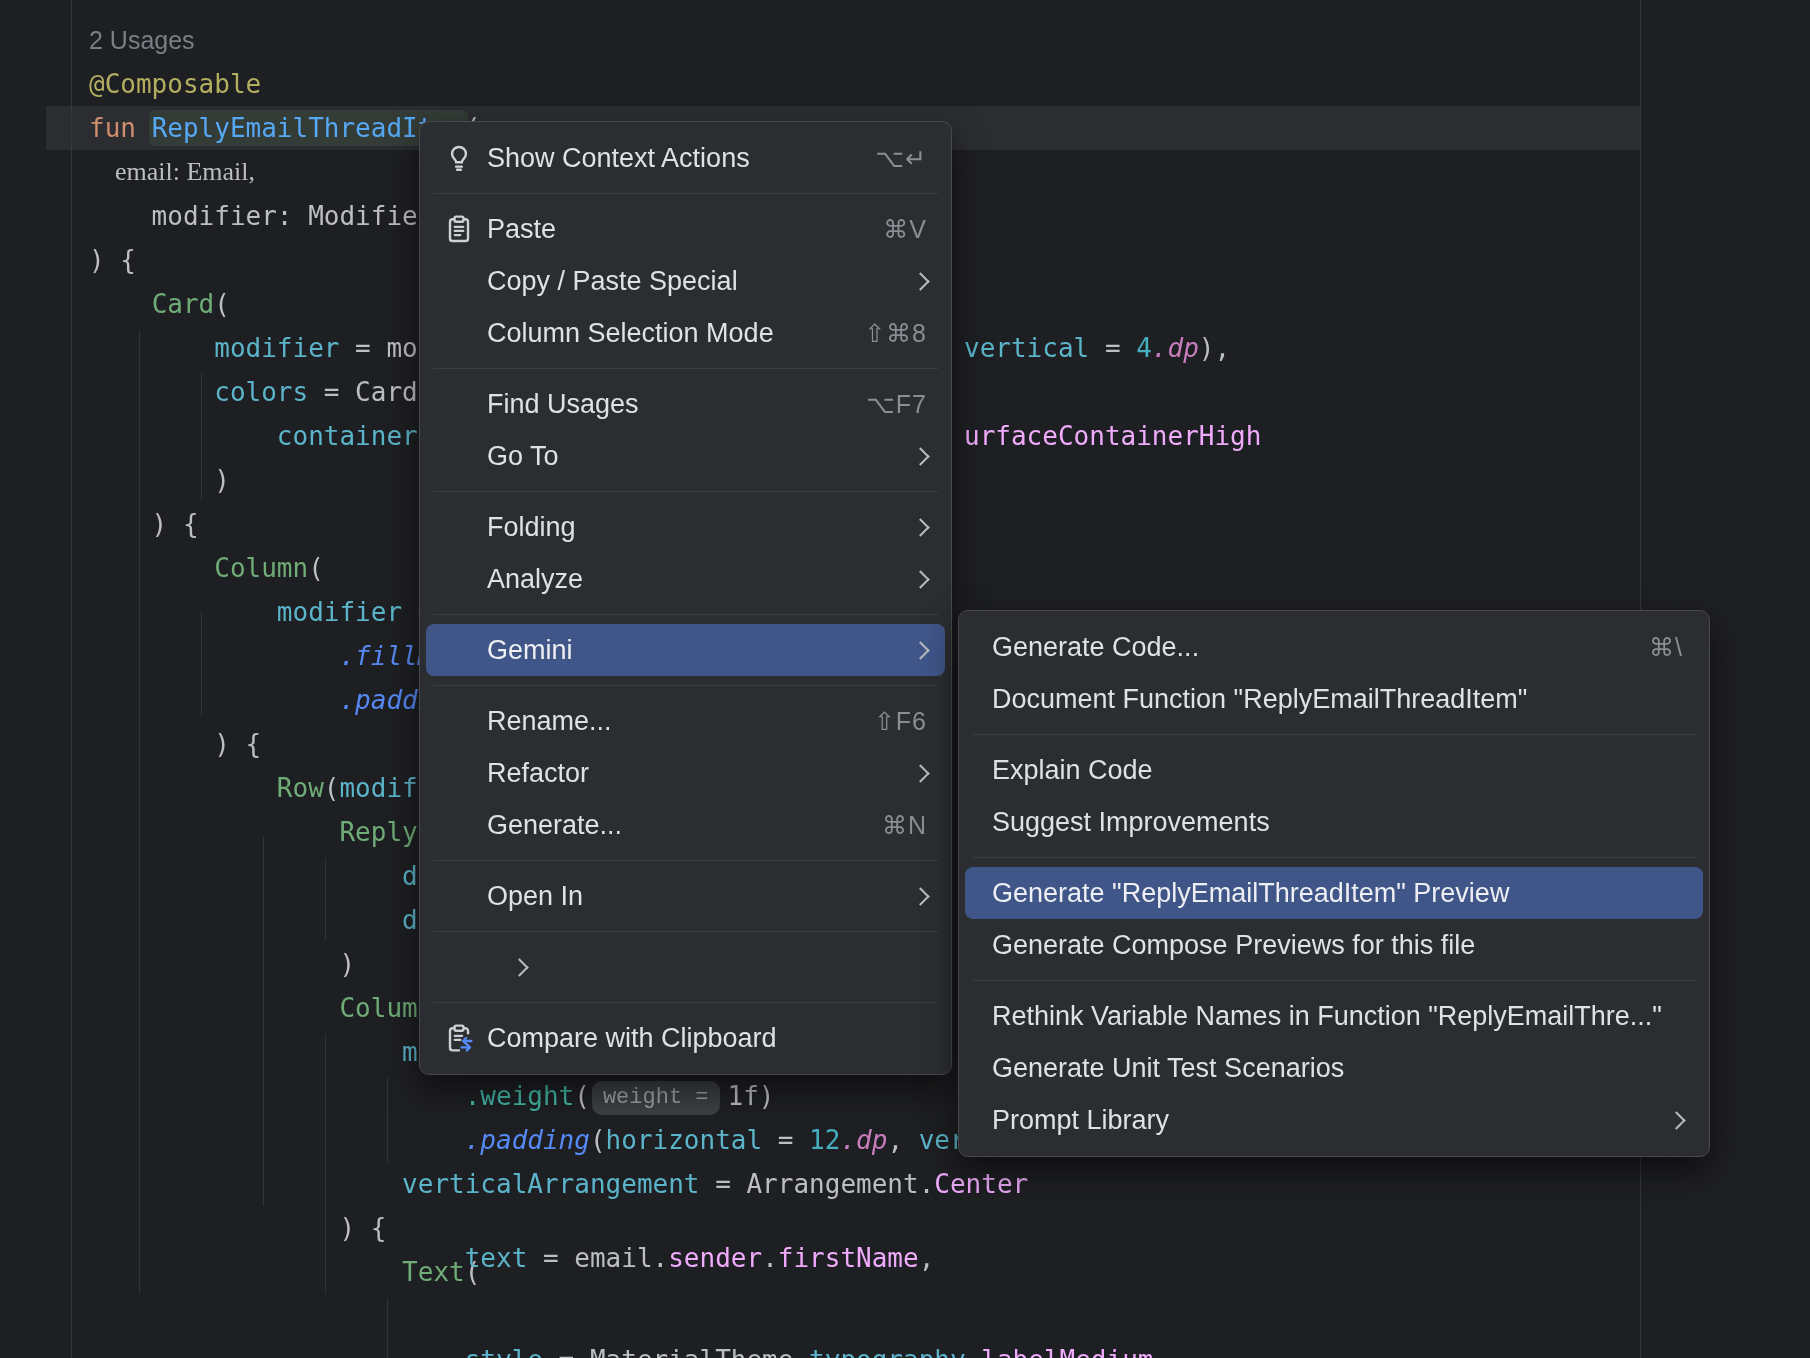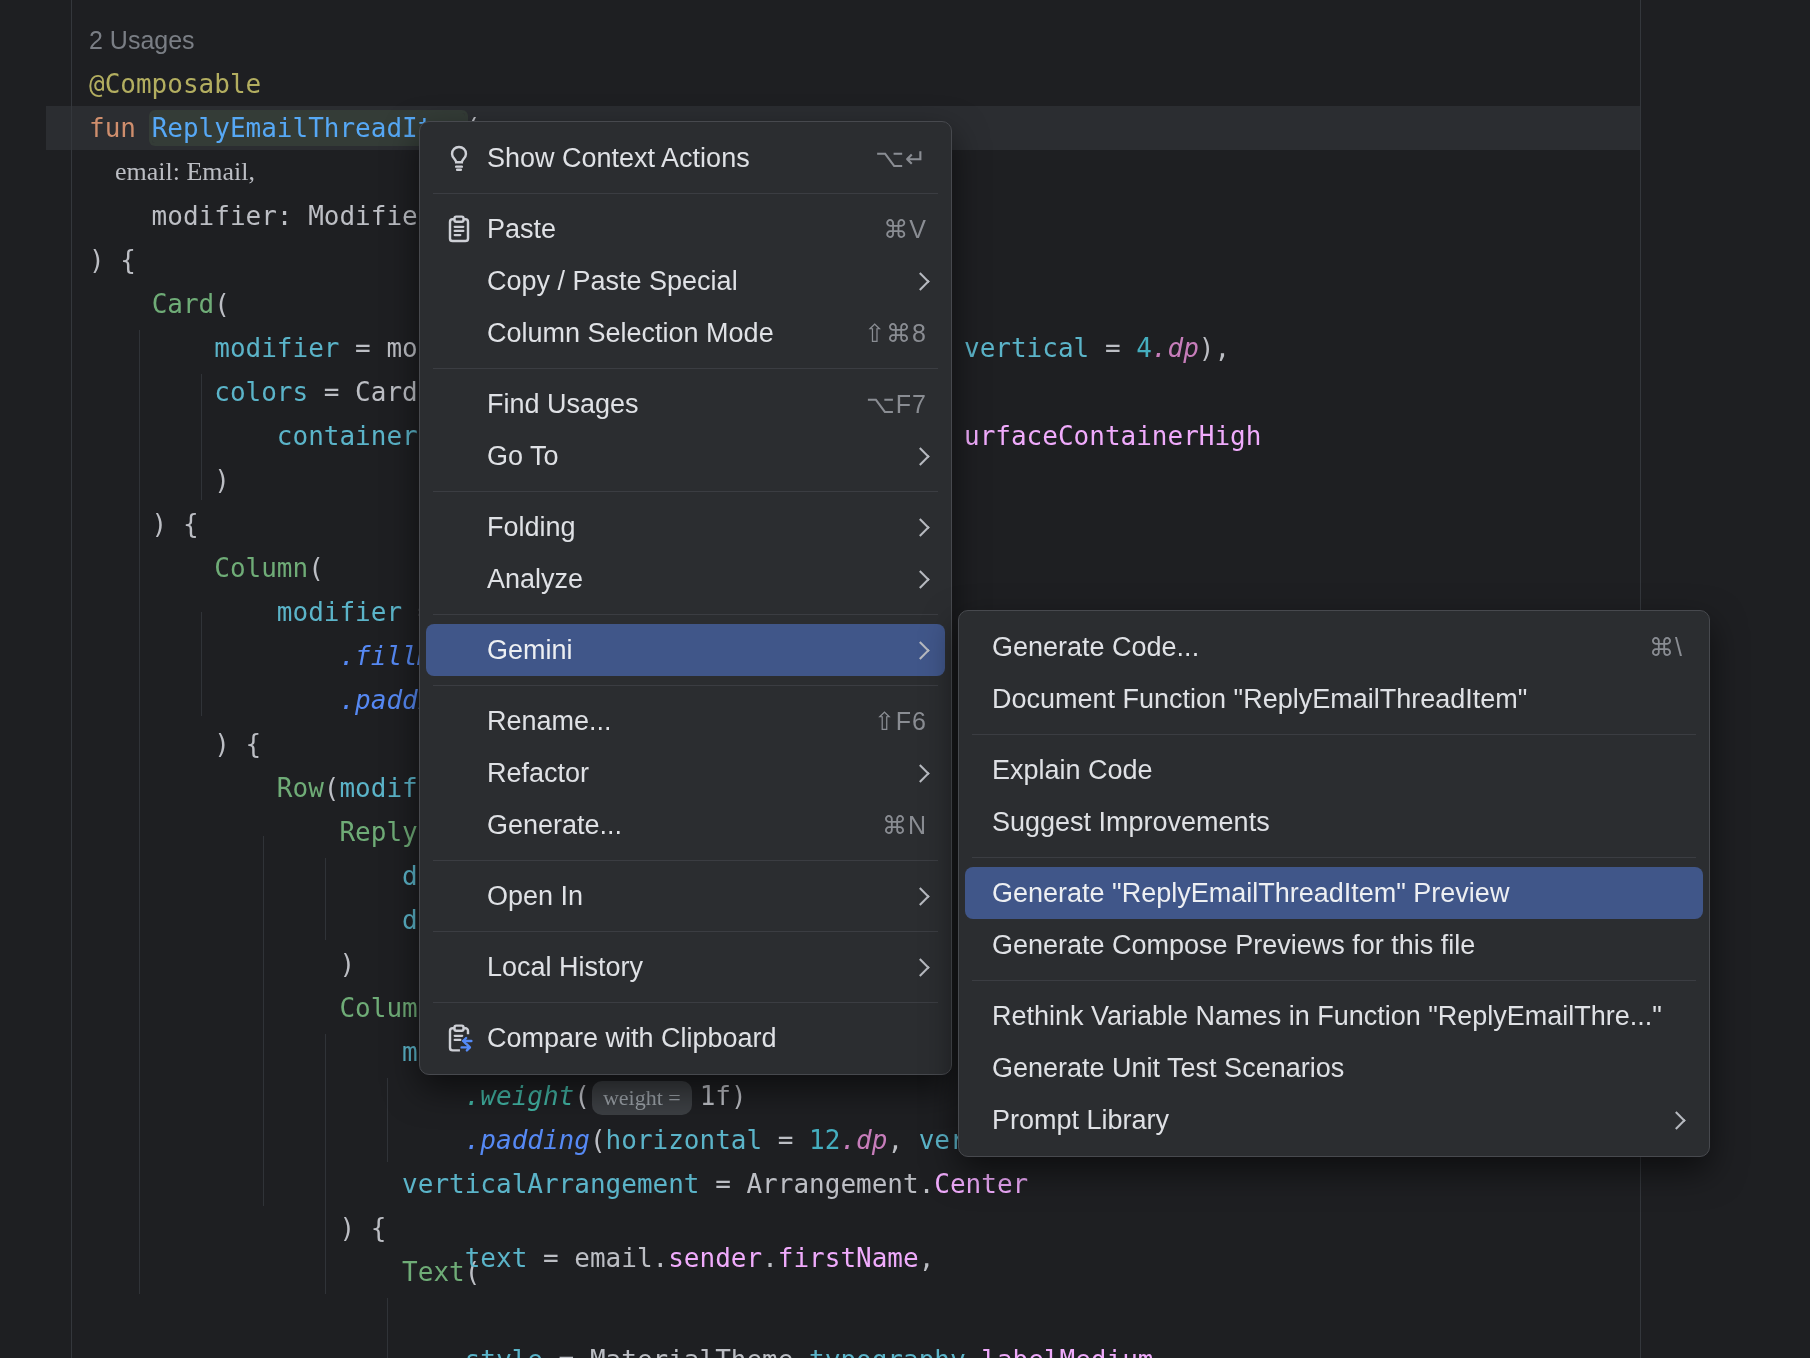--- a/index.html
+++ b/index.html
@@ -14,25 +14,25 @@
   .code-line{position:absolute;height:44px;line-height:44px;white-space:pre;
              font-family:"DejaVu Sans Mono",monospace;font-size:26px;color:#BCBEC4;margin-left:12px;}
   .tk-plain{color:#BCBEC4;}
   .tk-ann{color:#B3AE60;}
   .tk-kw{color:#CF8E6D;}
   .tk-fn{color:#56A8F5;background:#343C37;box-shadow:0 0 0 3px #343C37;border-radius:3px;}
   .tk-call{color:#6FAC77;}
   .tk-arg{color:#5BB4C9;}
   .tk-num{color:#45AEBF;}
   .tk-ext{color:#5689F4;font-style:italic;}
-  .tk-extT{color:#41B3A3;font-style:italic;}
+  .tk-extT{color:#41B3A3;}
   .tk-prop{color:#f0abfc;}
   .tk-propI{color:#C77DBB;font-style:italic;}
   .tk-hint{font-family:"Liberation Sans",sans-serif;font-size:25px;color:#7A7E85;}
-  .pill{display:inline-block;font-family:Liberation Serif, serif;font-size:22px;
+  .pill{display:inline-block;font-family:Liberation Mono, monospace;font-size:22px;
         color:#9AA0A6;background:#3C3F43;border-radius:10px;padding:0 11px;height:34px;
         line-height:34px;vertical-align:middle;margin:0 8px 0 2px;}
 
   
   .menu{position:absolute;background:#2B2D30;border:1px solid #47494E;border-radius:10px;
         box-shadow:0 14px 34px rgba(0,0,0,.55);padding:10px 0;box-sizing:border-box;z-index:10;}
   #context-menu{left:419px;top:121px;width:533px;}
   #gemini-menu{left:958px;top:610px;width:752px;}
   .menu-item{display:flex;align-items:center;height:52px;color:#DFE1E5;font-size:27px;cursor:default;}
   #context-menu .menu-item{padding:0 24px 0 23px;}
@@ -194,21 +194,20 @@
     </div>
     <div class="menu-sep"></div>
     <div class="menu-item">
       <span class="mi-icon"></span>
       <span class="mi-label">Open In</span>
       <span class="mi-chevron"></span>
     </div>
     <div class="menu-sep"></div>
     <div class="menu-item">
       <span class="mi-icon"></span>
-      <span class="mi-label">Local History</span>
       <span class="mi-chevron"></span>
     </div>
     <div class="menu-sep"></div>
     <div class="menu-item">
       <span class="mi-icon">
         <svg width="30" height="30" viewBox="0 0 16 16" fill="none">
           <path d="M12.8 6V4.2c0-.8-.6-1.4-1.4-1.4H4.6c-.8 0-1.4.6-1.4 1.4v9c0 .8.6 1.4 1.4 1.4h3.9" stroke="#CED0D6" stroke-width="1.3"></path>
           <rect x="5.6" y="1.4" width="4.8" height="2.7" rx="0.9" fill="#2B2D30" stroke="#CED0D6" stroke-width="1.3"></rect>
           <path d="M5.7 6.8h4M5.7 9h3" stroke="#CED0D6" stroke-width="1.2" stroke-linecap="round"></path>
           <path d="M14.6 9.6h-4.4m0 0 1.6-1.6m-1.6 1.6 1.6 1.6" stroke="#548AF7" stroke-width="1.3" stroke-linecap="round" stroke-linejoin="round"></path>

